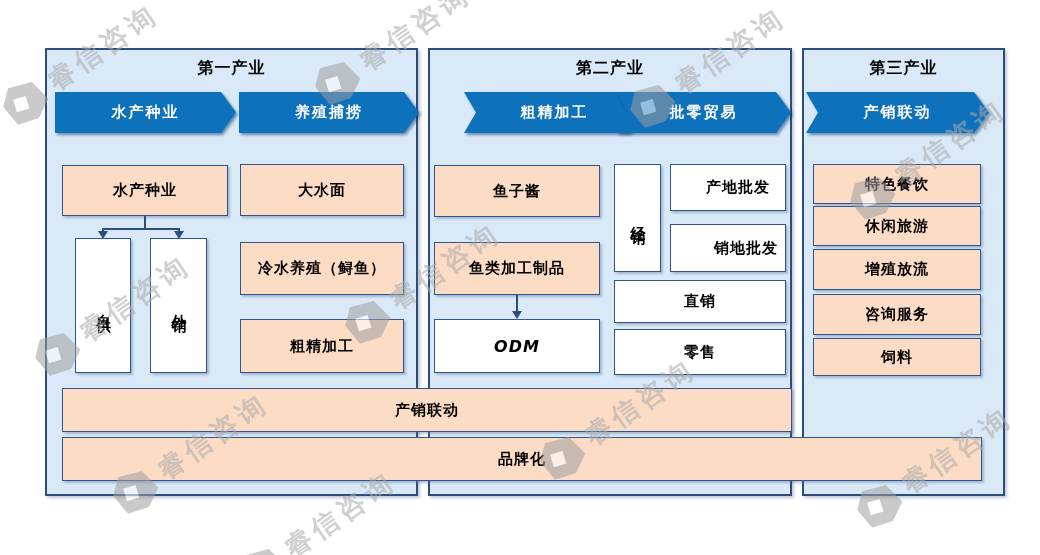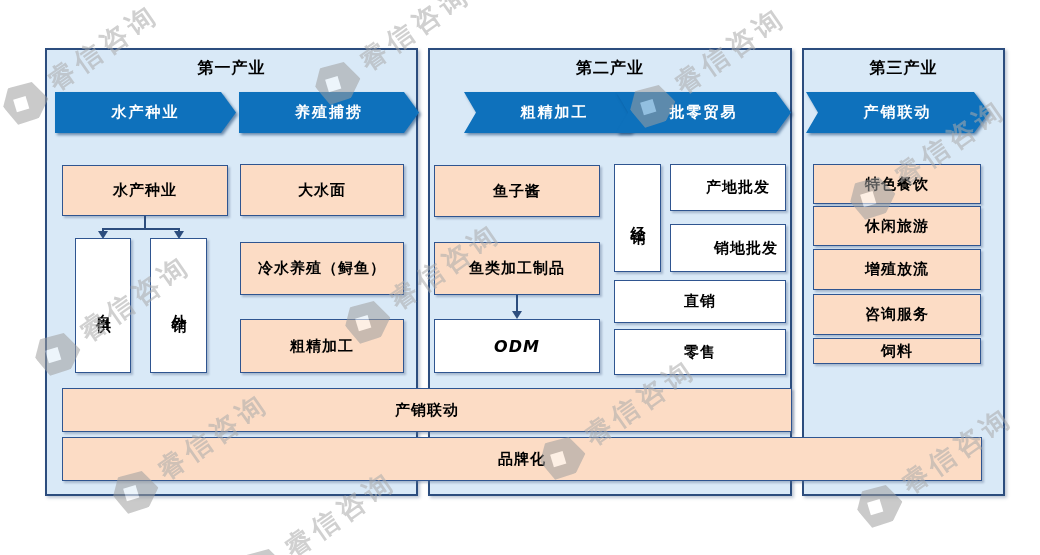--- a/index.html
+++ b/index.html
@@ -115,21 +115,21 @@
   <div class="bx white vtext" style="left:614px;top:164px;width:47px;height:108px;">经销</div>
   <div class="bx white" style="left:670px;top:164px;width:116px;height:47px;padding-left:20px;">产地批发</div>
   <div class="bx white" style="left:670px;top:224px;width:116px;height:48px;padding-left:36px;">销地批发</div>
   <div class="bx white" style="left:614px;top:280px;width:172px;height:43px;">直销</div>
   <div class="bx white" style="left:614px;top:329px;width:172px;height:46px;">零售</div>
 
   <div class="bx peach" style="left:813px;top:164px;width:168px;height:40px;">特色餐饮</div>
   <div class="bx peach" style="left:813px;top:206px;width:168px;height:40px;">休闲旅游</div>
   <div class="bx peach" style="left:813px;top:249px;width:168px;height:41px;">增殖放流</div>
   <div class="bx peach" style="left:813px;top:294px;width:168px;height:41px;">咨询服务</div>
-  <div class="bx peach" style="left:813px;top:338px;width:168px;height:26px;font-family:Liberation Mono, monospace;">饲料</div>
+  <div class="bx peach" style="left:813px;top:338px;width:168px;height:38px;font-family:Liberation Mono, monospace;">饲料</div>
 
   <div class="bx peach" style="left:62px;top:388px;width:730px;height:44px;z-index:10;">产销联动</div>
   <div class="bx peach" style="left:62px;top:437px;width:920px;height:44px;z-index:10;">品牌化</div>
 
   <div class="wm" style="left:8px;top:93px;">
     <span class="wm-logo"></span>
     <span class="wm-text">睿信咨询</span>
   </div>
   <div class="wm" style="left:320px;top:73px;">
     <span class="wm-logo"></span>

